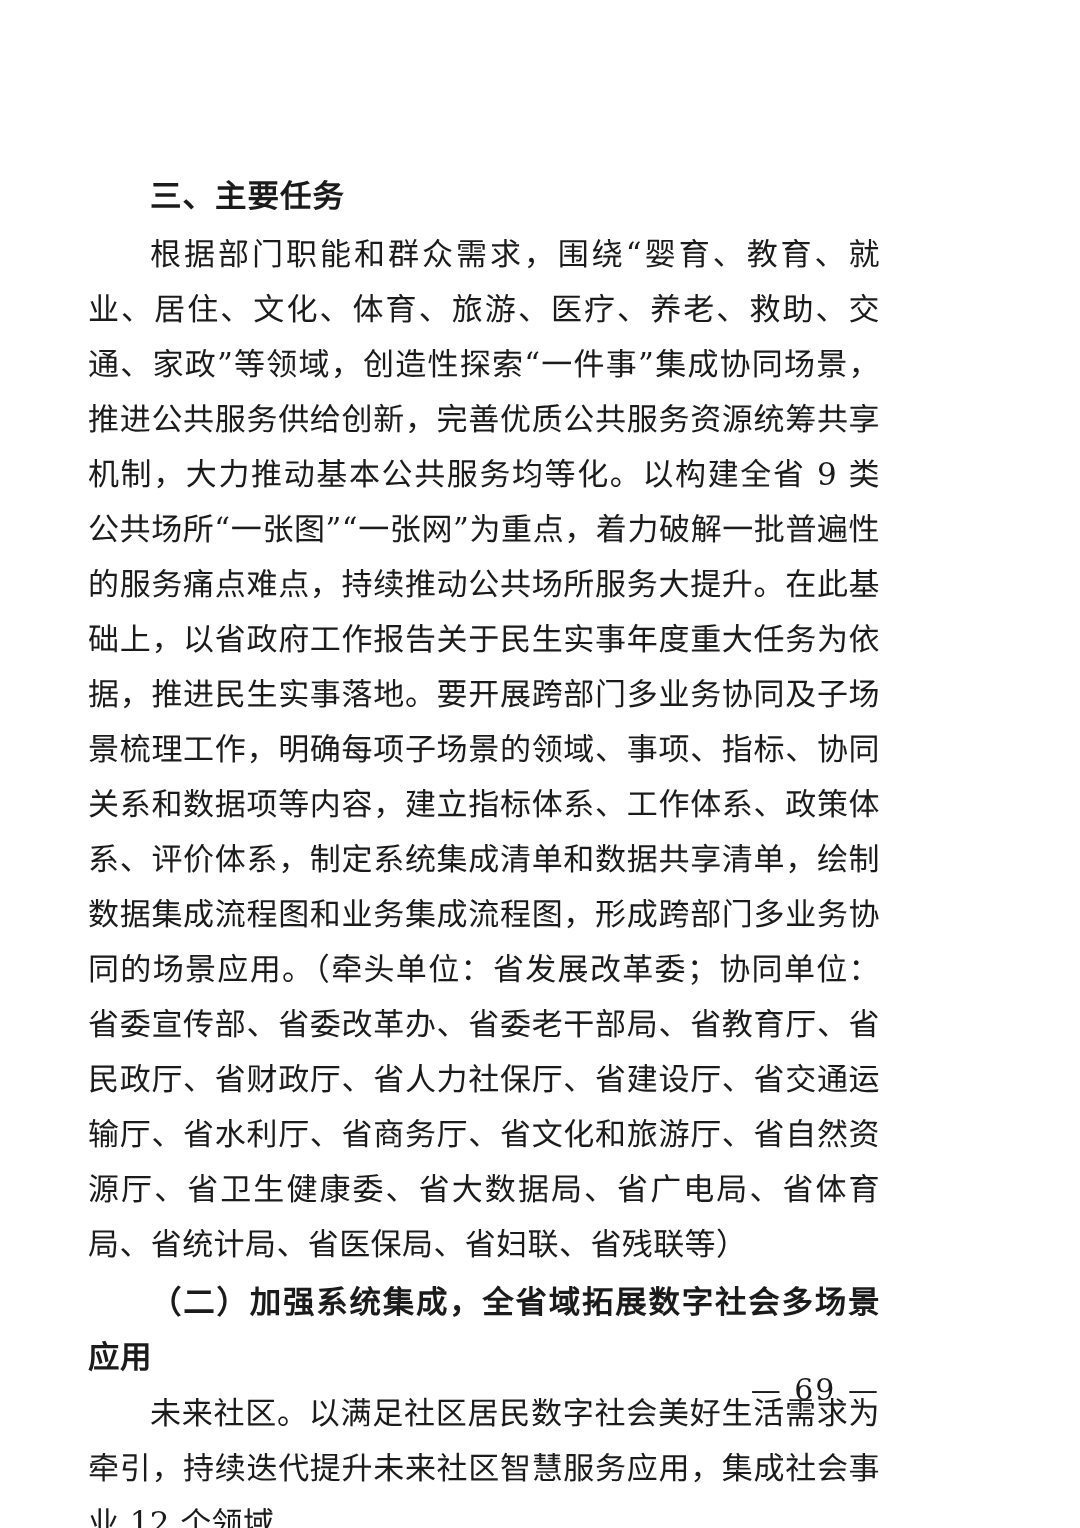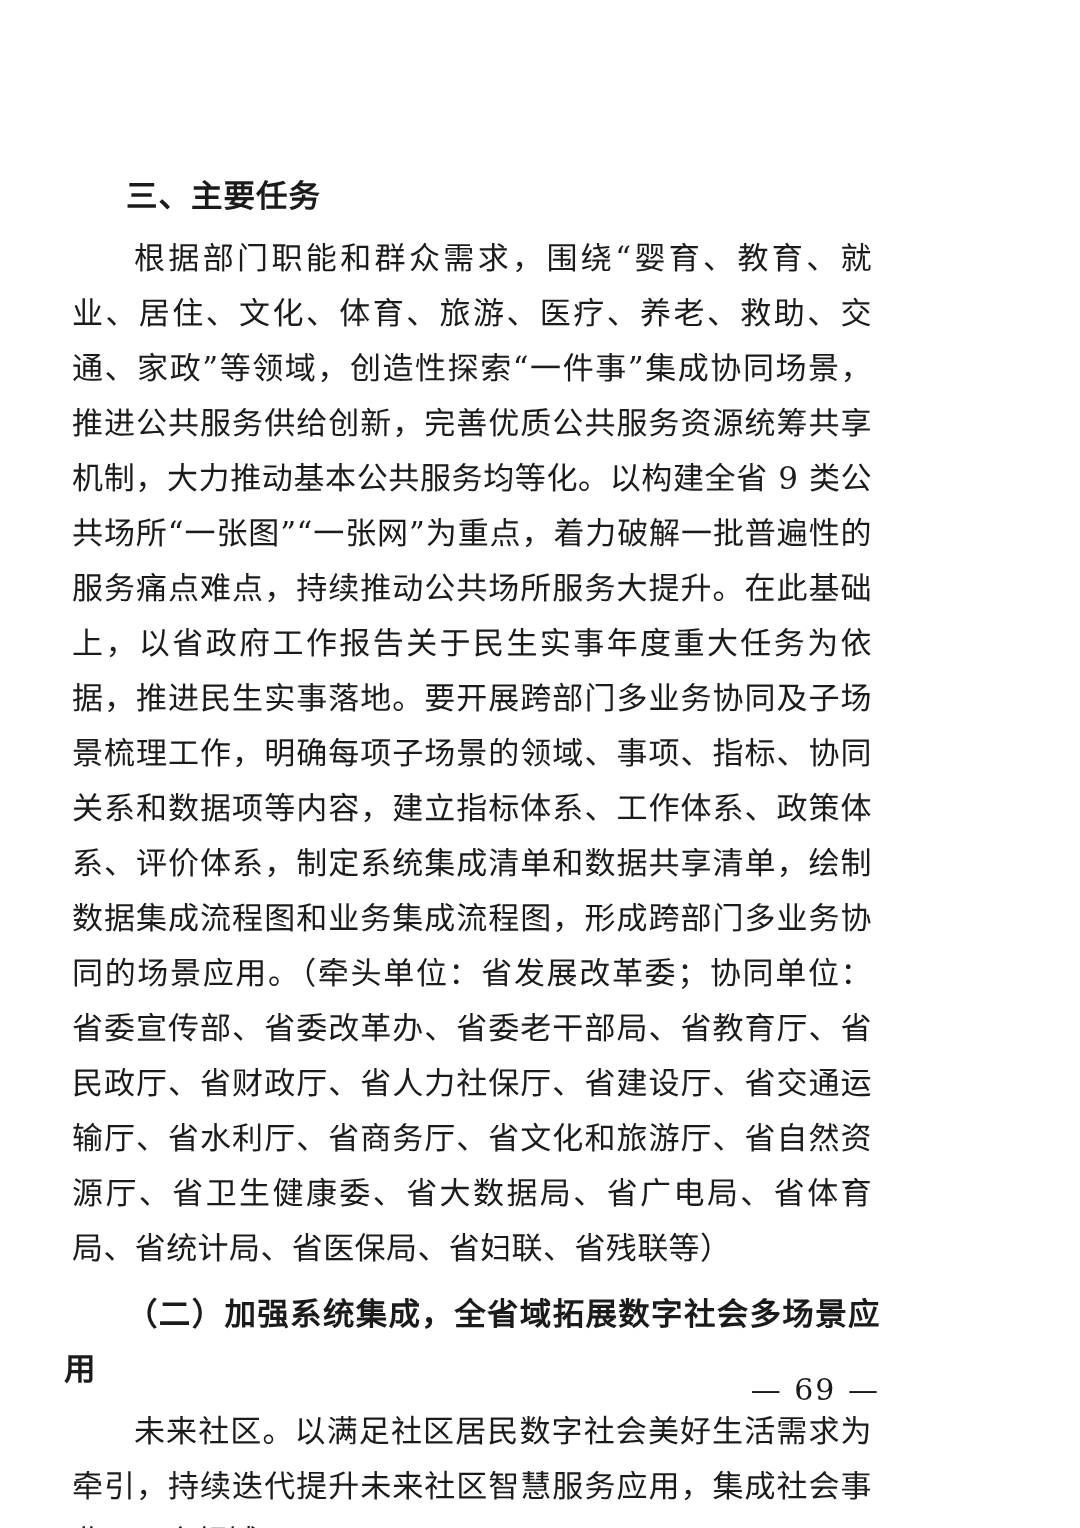--- a/index.html
+++ b/index.html
@@ -15,21 +15,21 @@
     position: relative;
     overflow: hidden;
   }
   .page {
     position: absolute;
     left: 0;
     top: 0;
     width: 1020px;
     height: 1528px;
     box-sizing: border-box;
-    padding: 168px 140px 0 64px;
+    padding: 168px 140px 0 88px;
   }
   .doc-body {
     font-size: 31px;
     line-height: 55px;
     text-align: justify;
     text-justify: inter-ideograph;
     letter-spacing: 0.4px;
   }
   .heading-1 {
     font-weight: bold;
@@ -41,21 +41,21 @@
   }
   .heading-2 {
     font-weight: bold;
     font-size: 31.5px;
     line-height: 55px;
     margin: 0 0 2px 0;
     text-indent: 62px;
     letter-spacing: 0.5px;
   }
   .para {
-    margin: 8px;
+    margin: 0;
     text-indent: 62px;
   }
   .spacer-sm {
     height: 2px;
   }
   .page-number {
     position: absolute;
     right: 140px;
     bottom: 118px;
     font-size: 30px;

